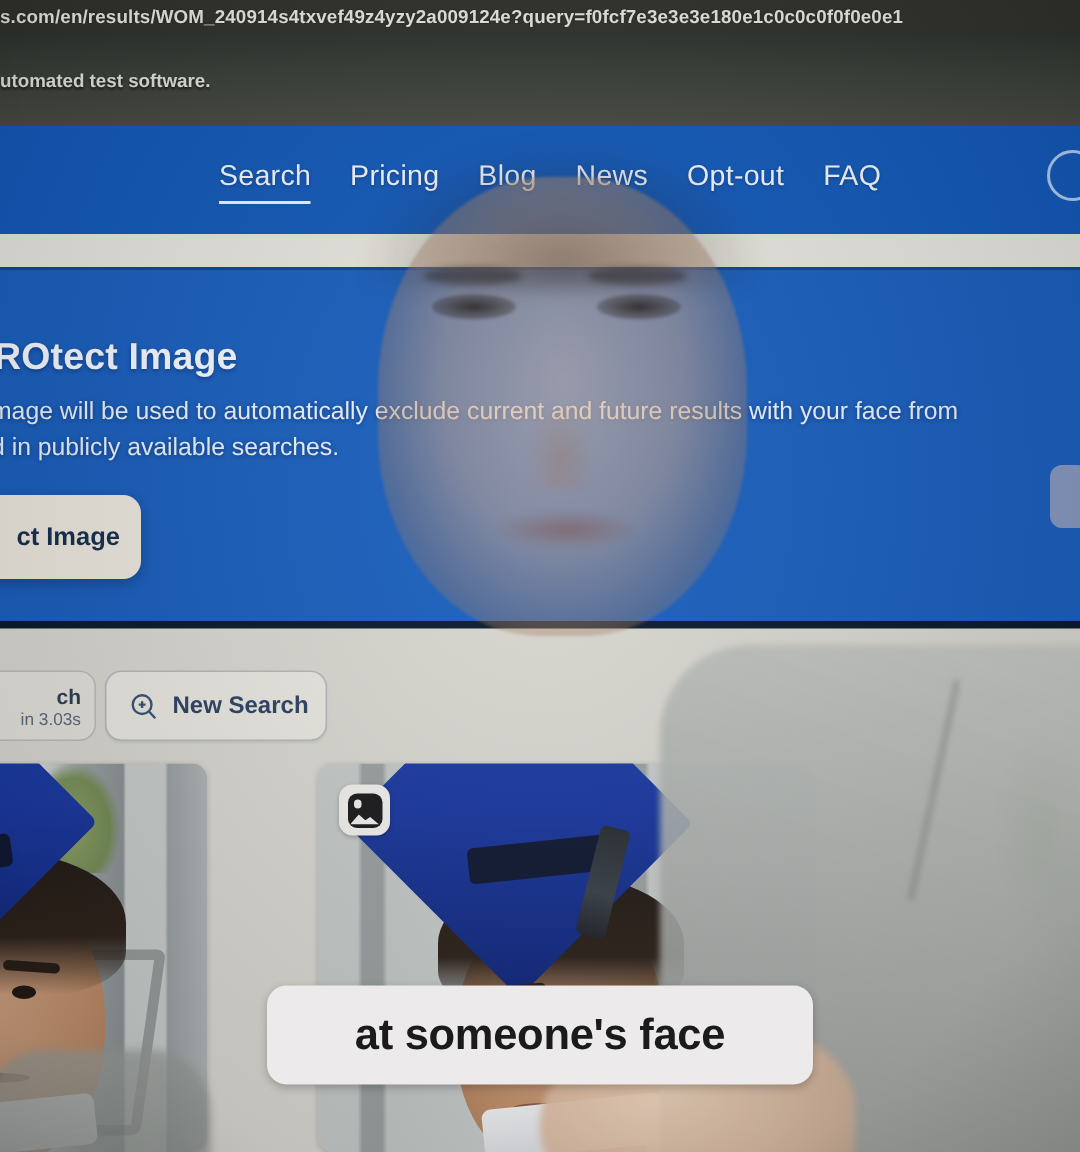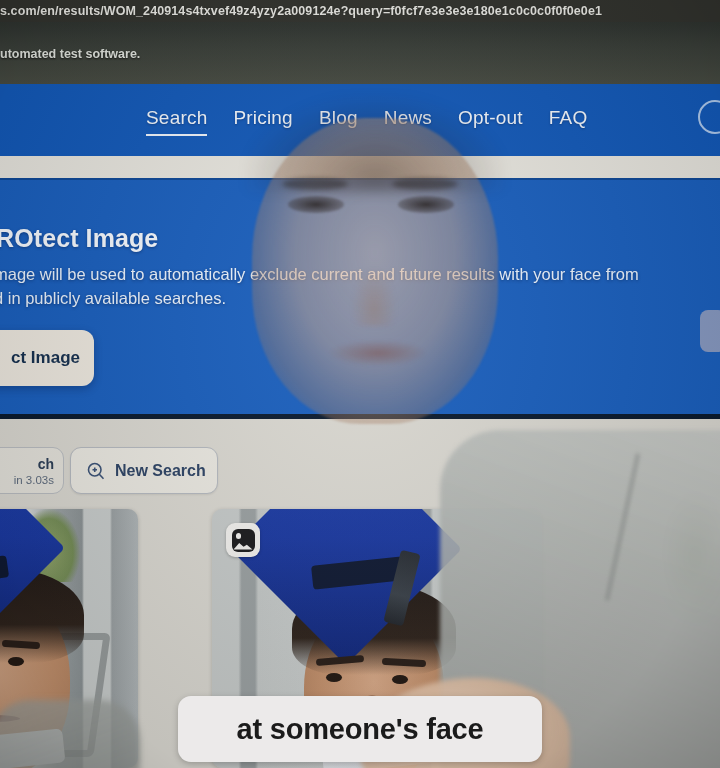--- a/index.html
+++ b/index.html
@@ -314,21 +314,21 @@
 
   
   .grade {
     position:absolute; inset:0; z-index:10; pointer-events:none;
     background:
       radial-gradient(ellipse at 50% 42%, rgba(255,255,255,.05) 0%, rgba(0,0,0,.10) 78%, rgba(0,0,0,.22) 100%);
   }
 
   
   .caption {
-    position:absolute; left:178px; top:696px; width:364px; height:66px;
+    position:absolute; left:178px; top:657px; width:364px; height:66px;
     background:#eceaea; border-radius:13px; z-index:20;
     display:flex; align-items:center; justify-content:center;
     box-shadow:0 2px 6px rgba(0,0,0,.22);
   }
   .caption span {
     font-size:29px; font-weight:700; color:#1b1b1b;
     letter-spacing:-.2px; white-space:nowrap;
   }
 </style>
 </head>

